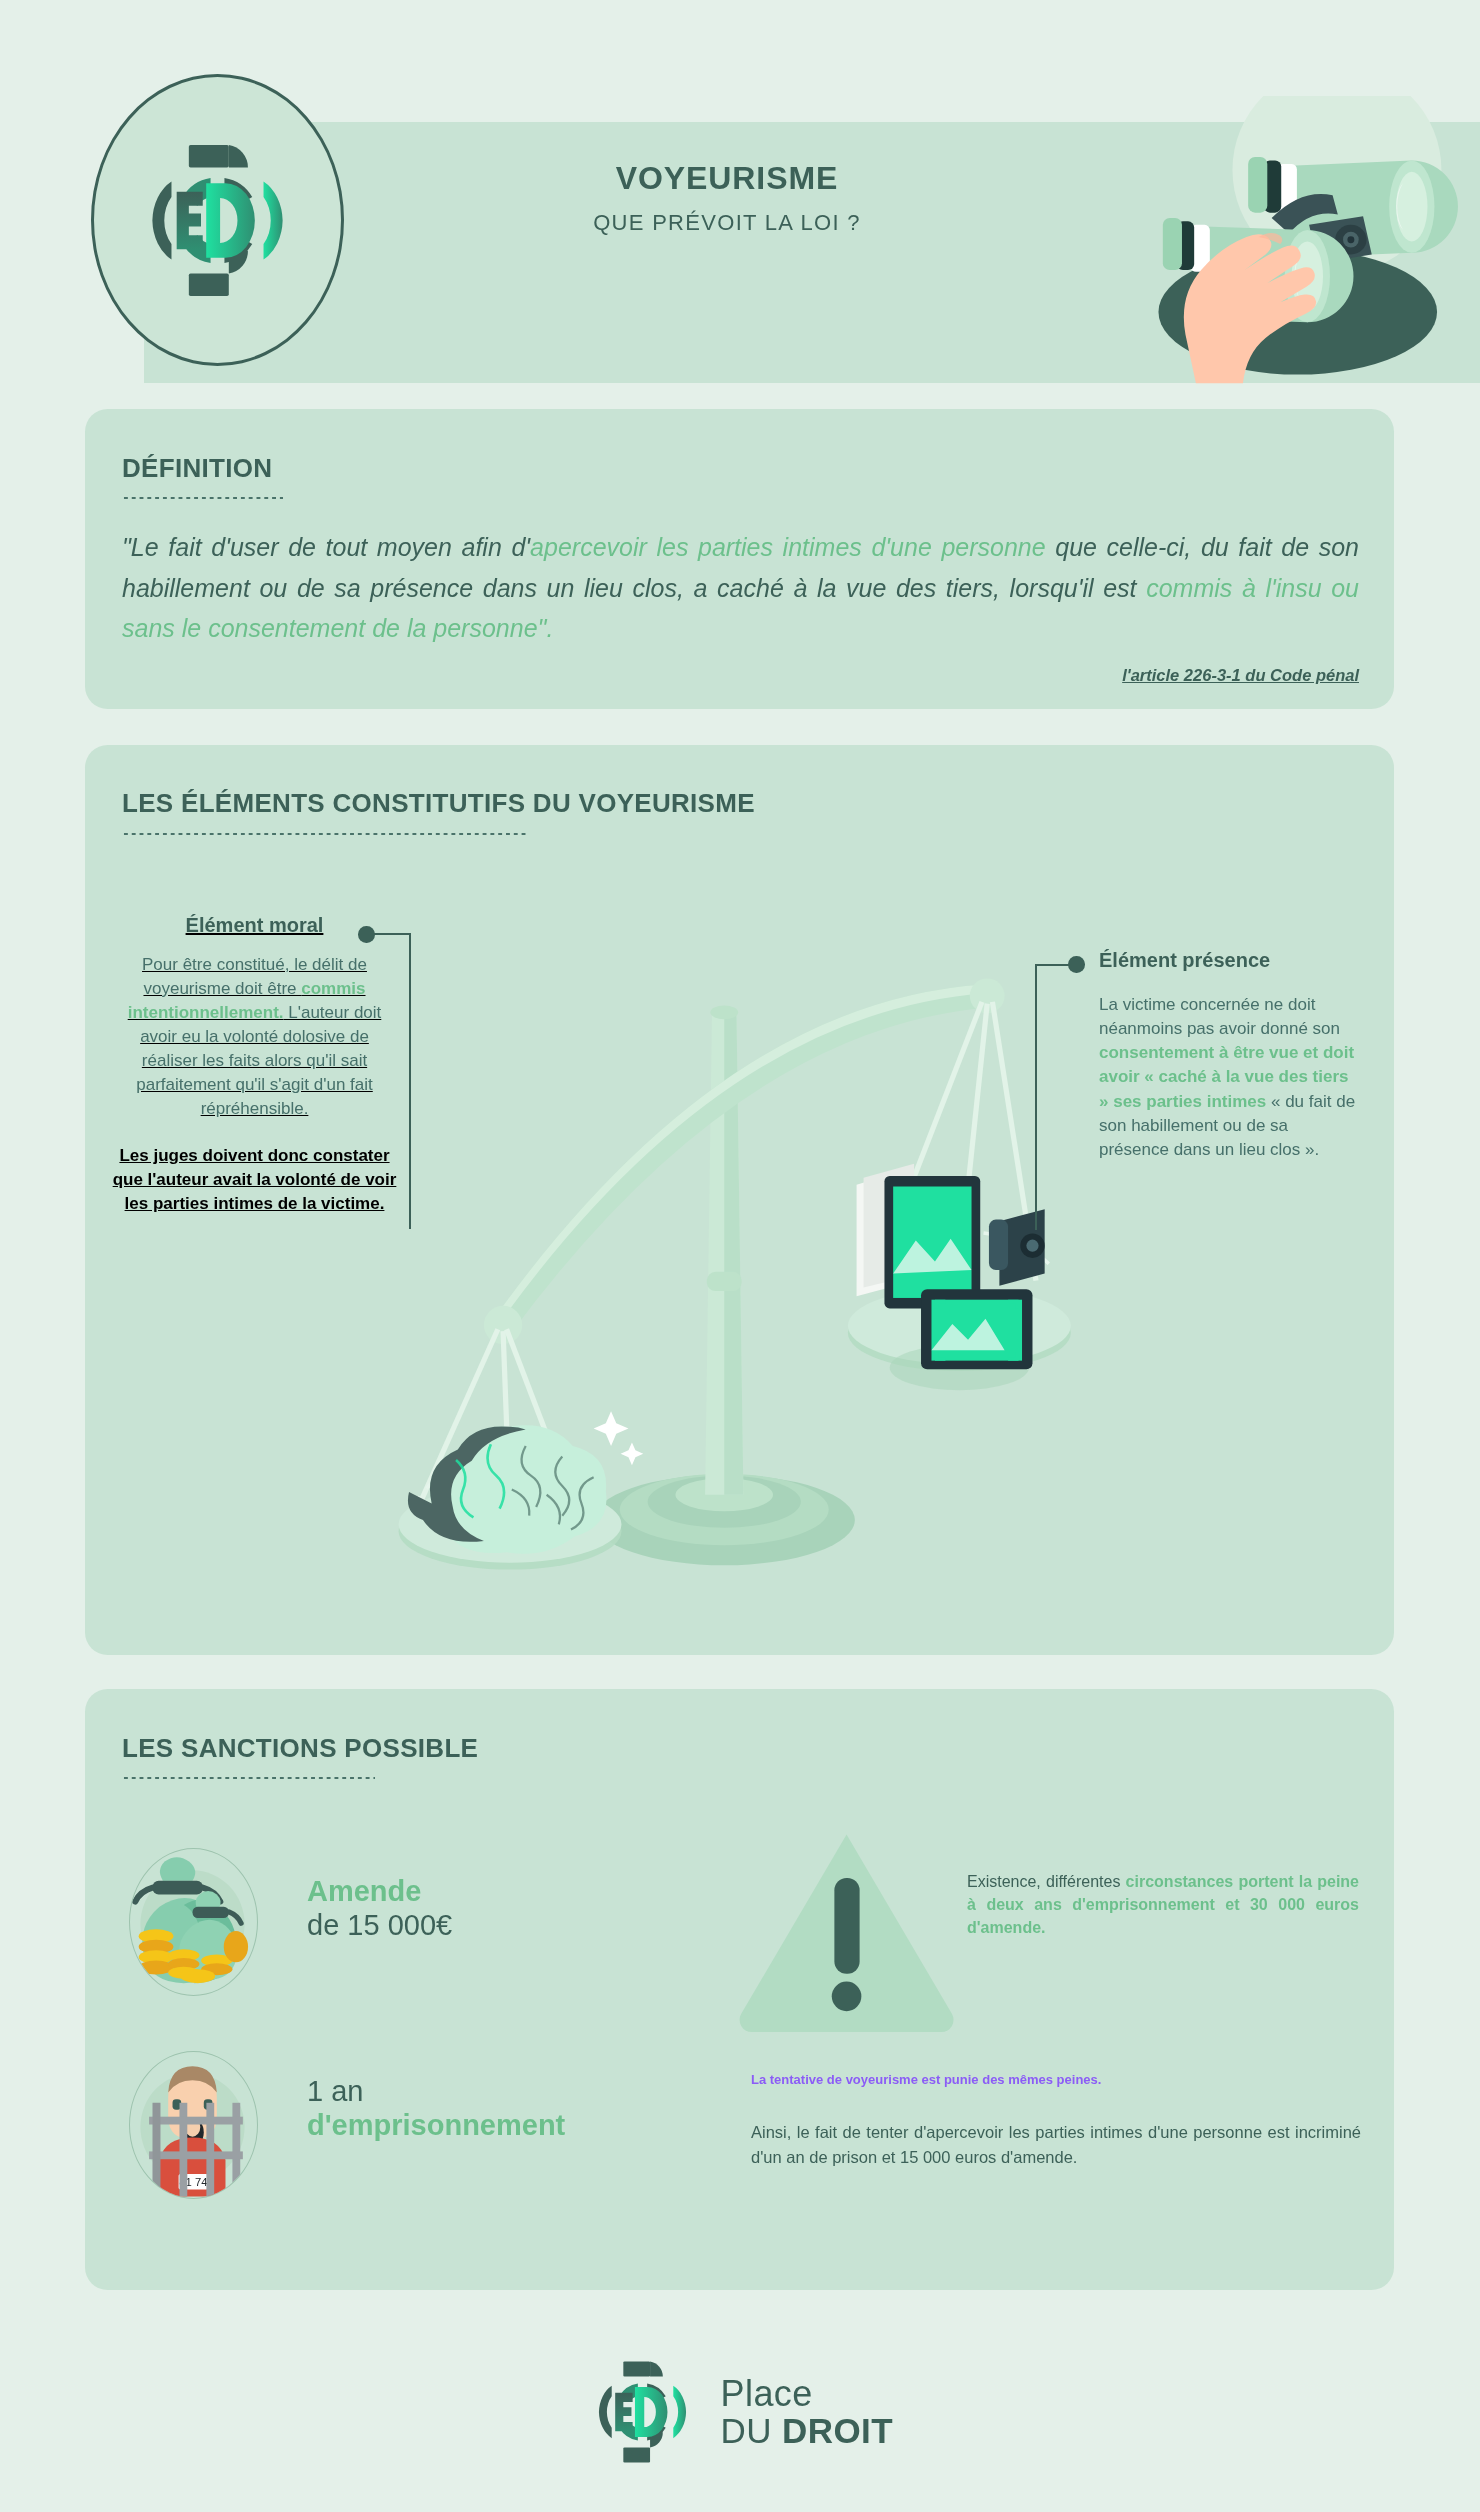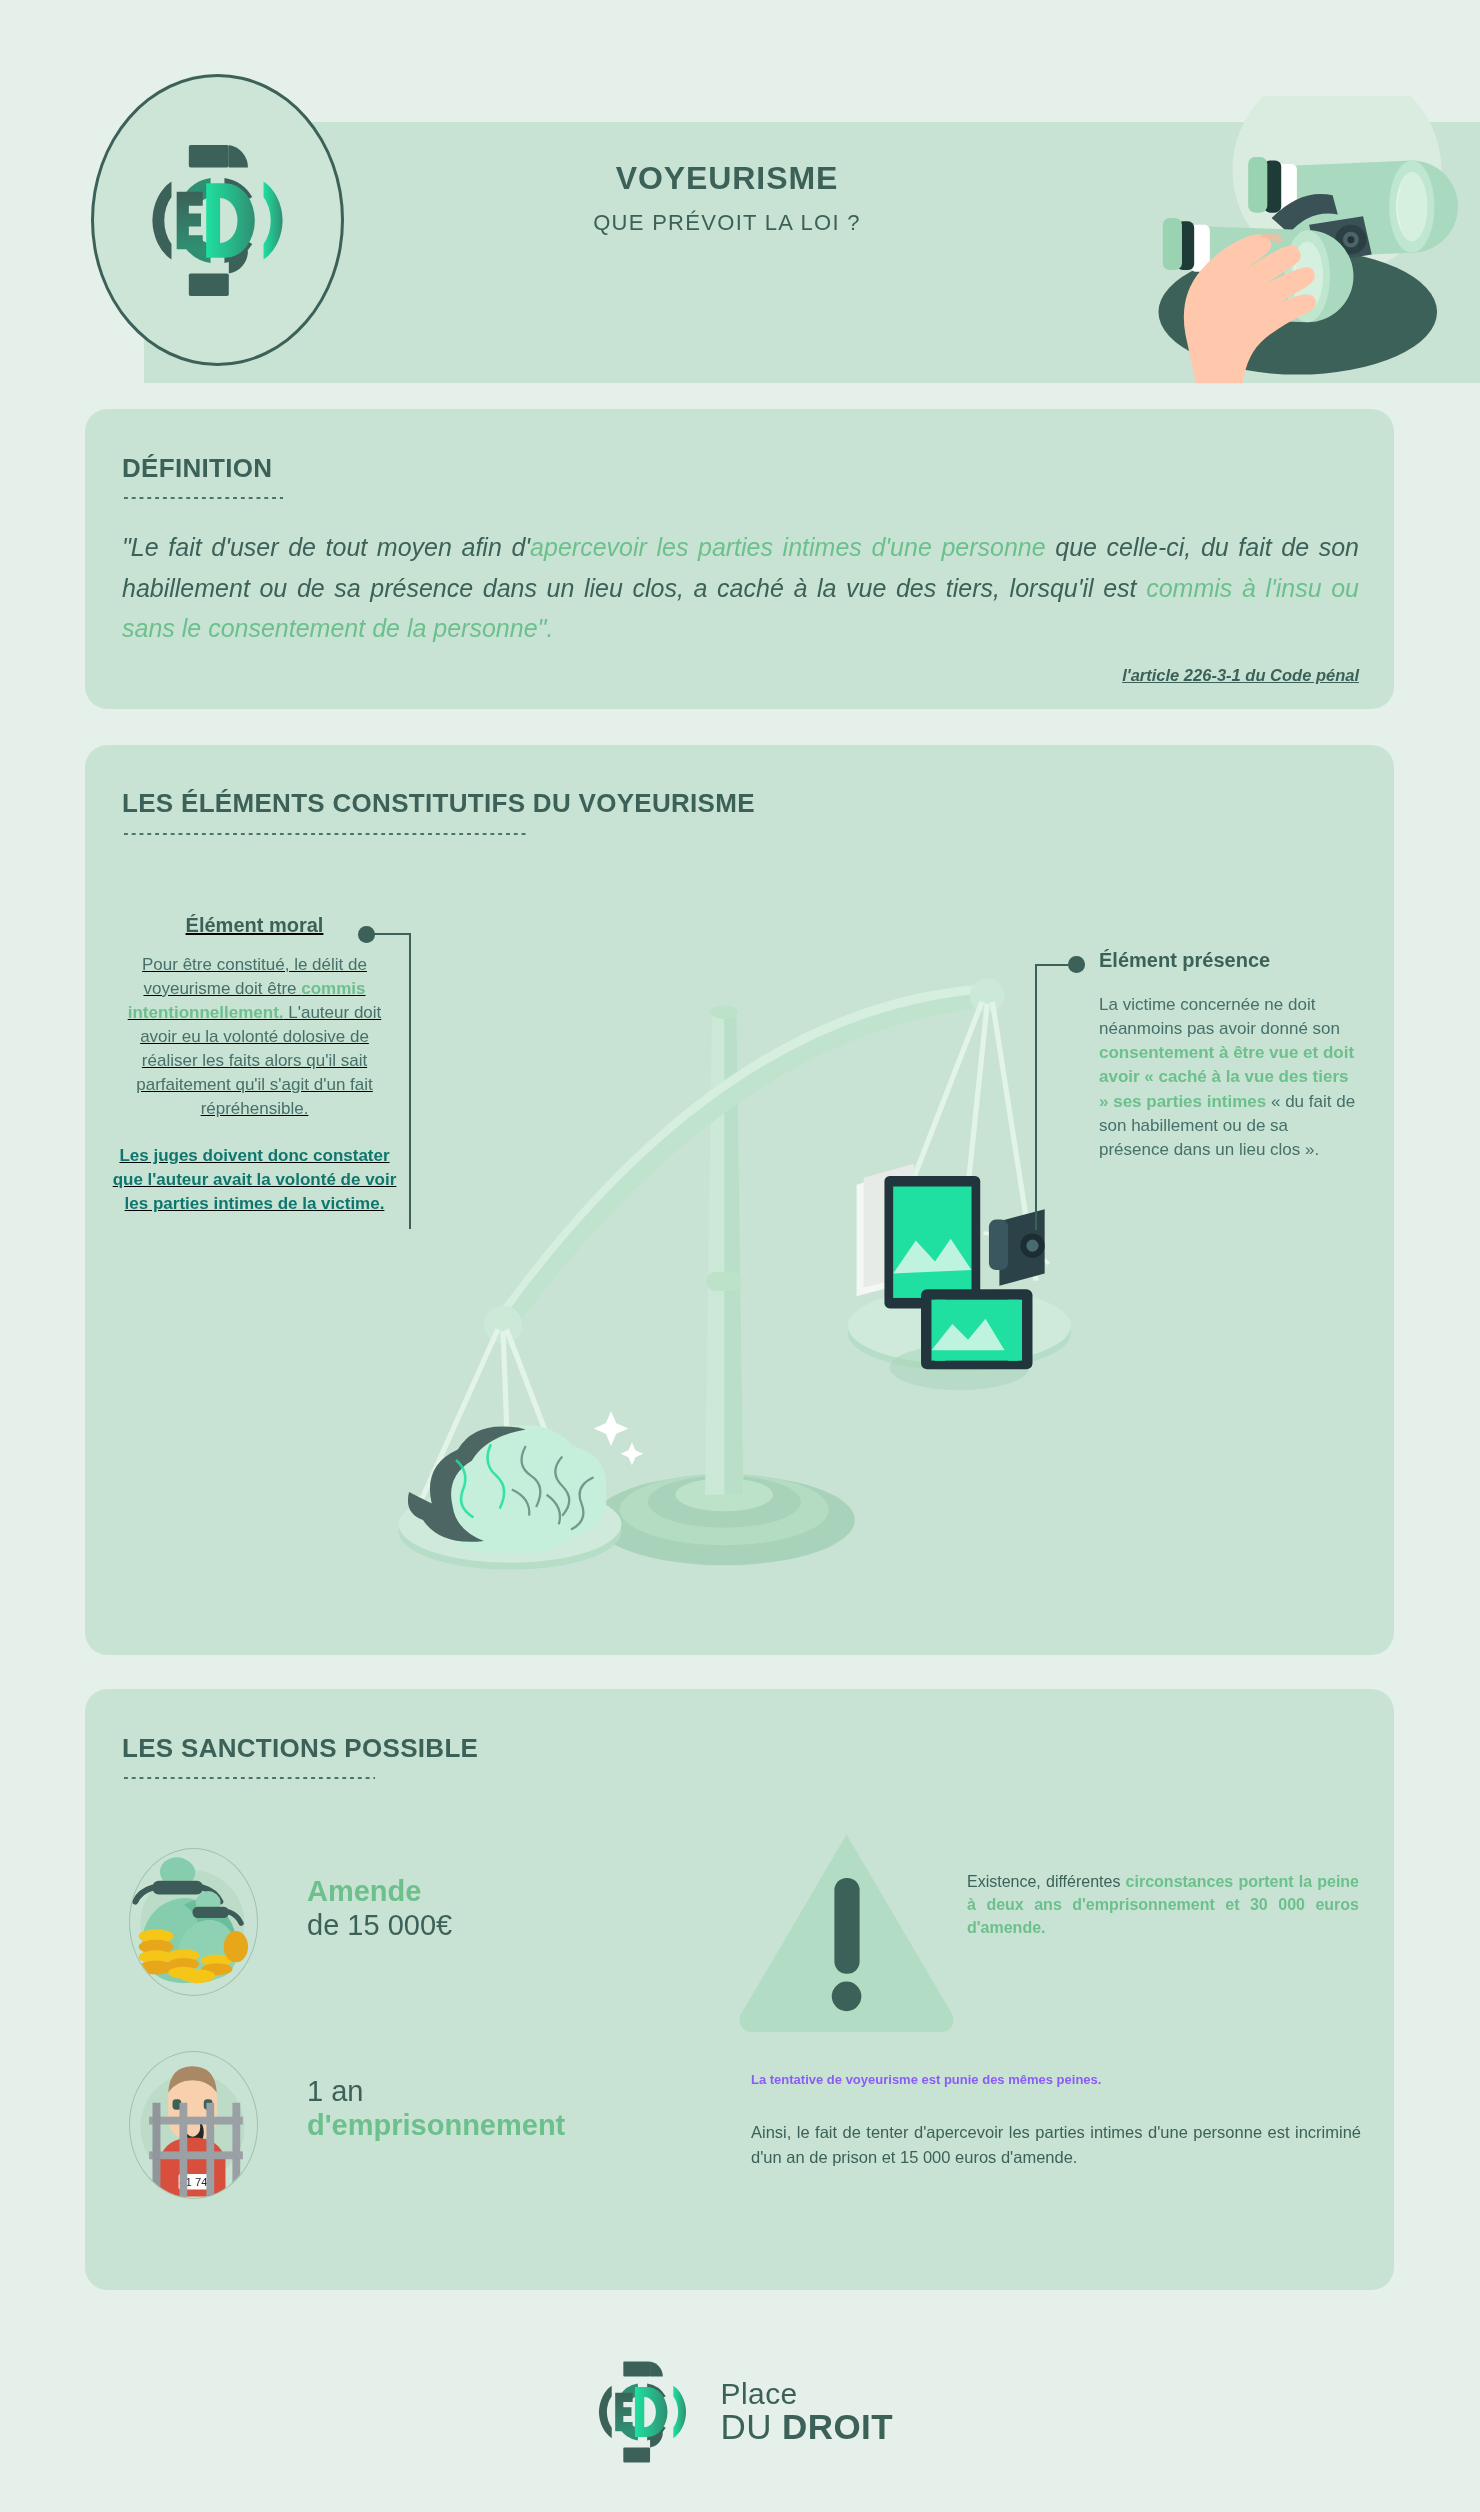--- a/index.html
+++ b/index.html
@@ -137,21 +137,21 @@
   .el-body {
     font-size: 17px;
     line-height: 1.42;
     color: #46706a;
   }
   .el-body .hl { color: #6cc08c; font-weight: bold; }
   .el-body .it { font-style: italic; }
   .el-green {
     font-size: 17px;
     line-height: 1.42;
-    color: #0f766e;
+    color: #000000;
     font-weight: bold;
     margin-top: 22.6px;
   }
 
   .connector { position: absolute; }
   .conn-dot {
     position: absolute;
     width: 16.5px; height: 16.5px;
     border-radius: 50%;
     background: #3c6158;
@@ -214,21 +214,21 @@
 
   
   .footer {
     position: absolute;
     left: 0; top: 2325px;
     width: 1480px; height: 174px;
     display: flex; align-items: center; justify-content: center;
     gap: 22.6px;
   }
   .footer-text { line-height: 1.04; }
-  .footer-line1 { font-size: 30px; color: #3c6158; font-weight: 400; letter-spacing: 0.4px; }
+  .footer-line1 { font-size: 36px; color: #3c6158; font-weight: 400; letter-spacing: 0.4px; }
   .footer-line2 { font-size: 35px; color: #3c6158; letter-spacing: 0.4px; }
   .footer-line2 b { font-weight: bold; }
   .footer-line2 .thin { font-weight: 400; }
 </style>
 </head>
 <body>
 
 <div class="header">
   <div class="header-band"></div>
 

